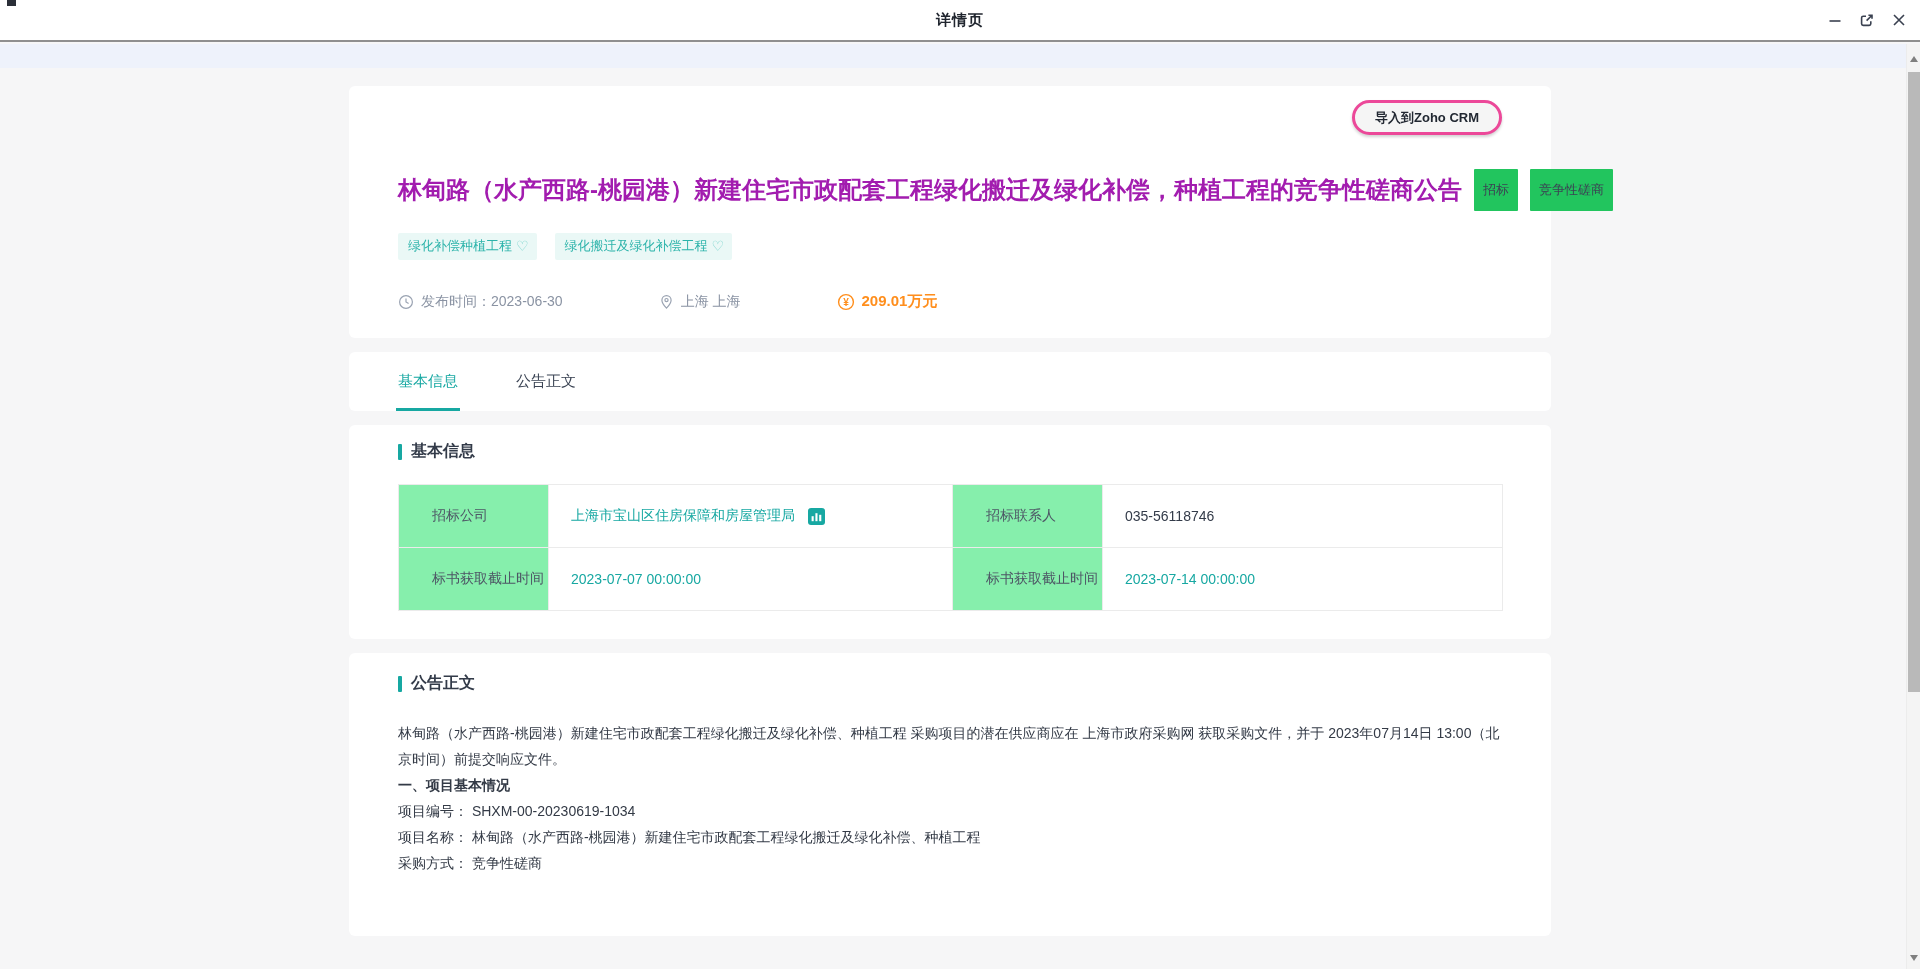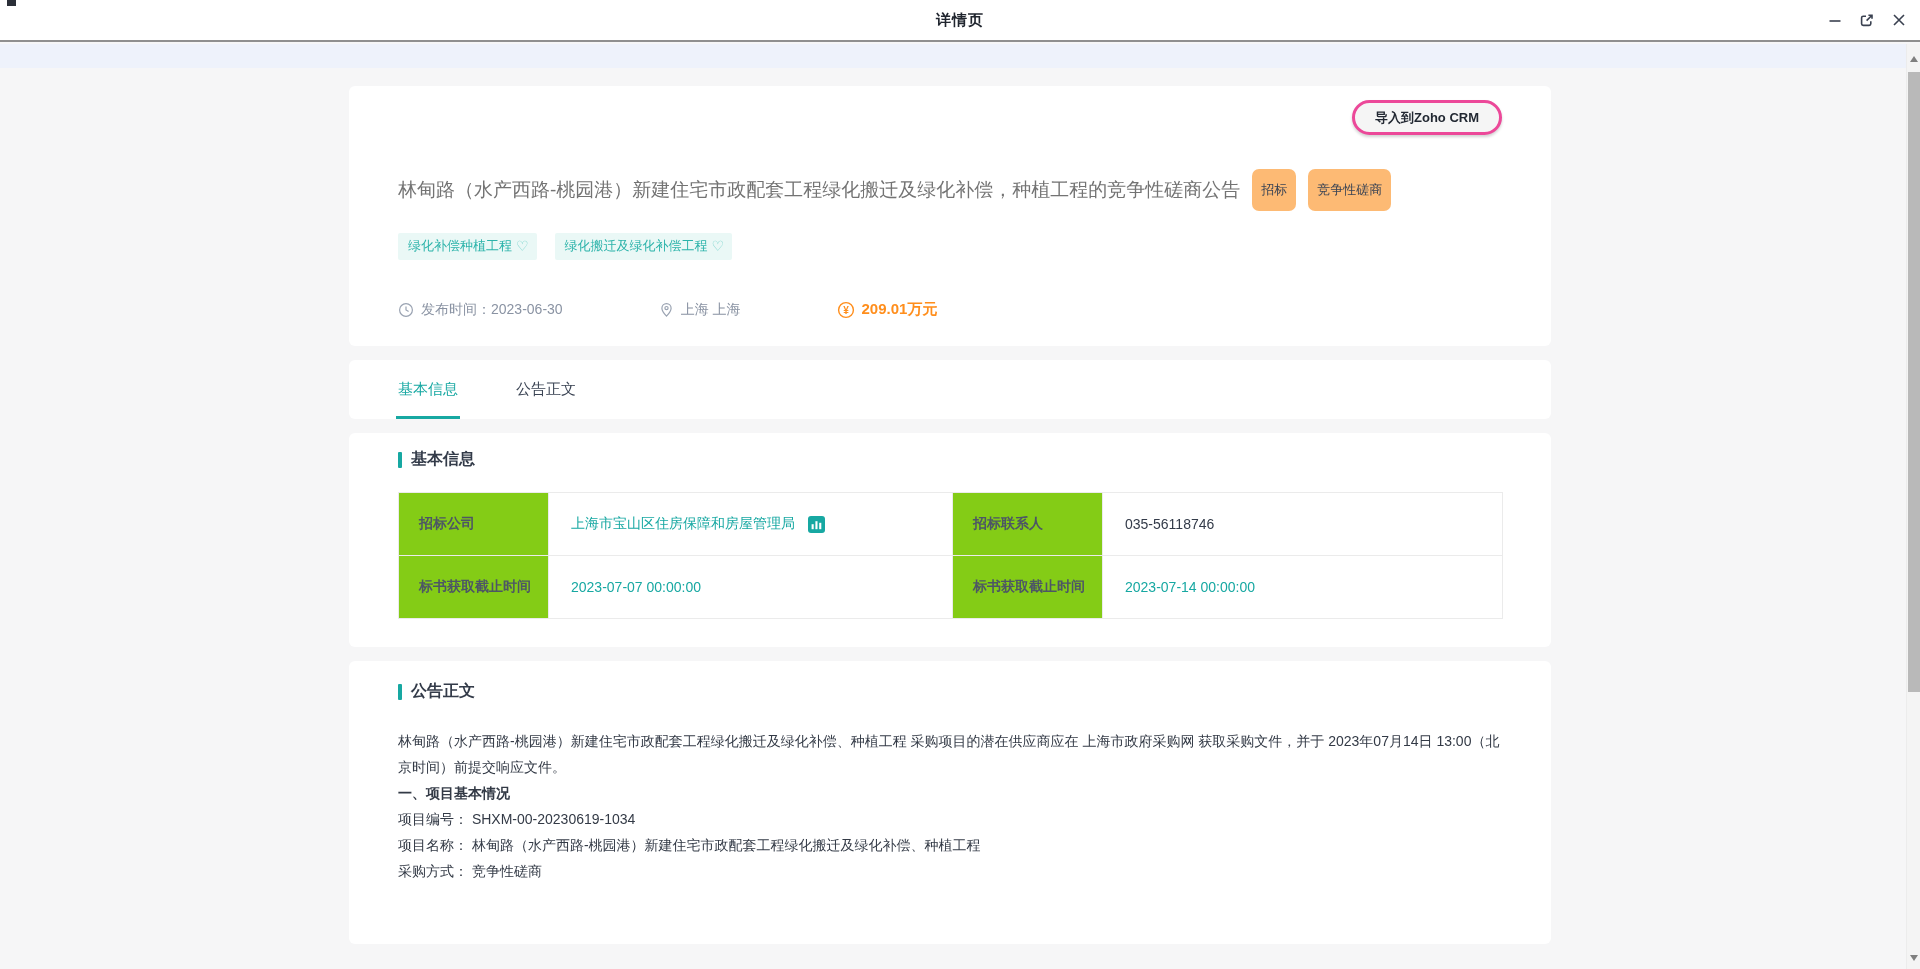--- a/index.html
+++ b/index.html
@@ -28,52 +28,52 @@
   .card-header { padding:14px 49px 27px 49px; }
   .btn-row { display:flex; justify-content:flex-end; }
   .zoho-btn {
     height:35px; padding:0 20px; border-radius:18px;
     background:#f5f5f5; border:3px solid #ec4899;
     box-shadow:0 2px 3px rgba(0,0,0,0.18);
     font-size:13px; font-weight:700; color:#222832; cursor:pointer;
     font-family:"Liberation Sans","DejaVu Sans",sans-serif;
   }
   .title-row { margin-top:34px; display:flex; align-items:center; gap:12px; }
-  .page-title { font-size:19px; font-weight:400; color:#737373; white-space:nowrap; }
+  .page-title { font-size:24px; font-weight:700; color:#a21caf; white-space:nowrap; }
   .badge {
-    background:#fdba74; color:#3b4454; font-size:13px;
-    padding:12px 9px; border-radius:7px; white-space:nowrap;
+    background:#22c55e; color:#3b4454; font-size:13px;
+    padding:12px 9px; border-radius:1px; white-space:nowrap;
   }
   .tags-row { margin-top:22px; display:flex; gap:18px; }
   .tag {
     background:#eaf8f6; color:#2cb3aa; font-size:13px;
     padding:4px 8px 5px 10px; border-radius:2px;
     display:flex; align-items:center; gap:4px; cursor:pointer;
   }
   .heart { font-size:14px; line-height:1; color:#7fd6cf; cursor:pointer; }
-  .meta-row { margin-top:40px; display:flex; align-items:center; }
+  .meta-row { margin-top:32px; display:flex; align-items:center; }
   .meta-item { display:flex; align-items:center; gap:7px; font-size:14px; color:#8a93a3; }
   .meta-item + .meta-item { margin-left:96px; }
   .meta-icon svg { display:block; }
   .amount-text { color:#ff8e1c; font-weight:700; font-size:15px; }
   
   .card-tabs { height:59px; display:flex; align-items:stretch; padding:0 49px; }
   .tab { position:relative; display:flex; align-items:center; font-size:15px; color:#3b4454; cursor:pointer; }
   .tab + .tab { margin-left:58px; }
   .tab.active { color:#17a8a2; }
   .tab.active::after { content:""; position:absolute; left:-2px; right:-2px; bottom:0; height:3px; background:#17a8a2; }
   
   .section-head { display:flex; align-items:center; gap:9px; }
   .section-bar { width:4px; height:16px; background:#17a8a2; border-radius:1px; }
   .section-title { font-size:16px; font-weight:600; color:#333b49; }
   
   .card-info { padding:16px 49px 28px 49px; }
   .info-table { margin-top:22px; width:1104px; border-collapse:collapse; table-layout:fixed; }
   .info-table td { border:1px solid #ebebeb; height:63px; font-size:14px; vertical-align:middle; }
-  td.cell-label { background:#84cc16; color:#4d5665; padding-left:20px;font-weight:bold; }
+  td.cell-label { background:#86efac; color:#4d5665; padding-left:33px; }
   td.cell-value { background:#ffffff; padding-left:22px; color:#333b49; }
   .col-l1 { width:150px; } .col-v1 { width:404px; } .col-l2 { width:150px; } .col-v2 { width:400px; }
   .teal-link { color:#17a8a2; cursor:pointer; }
   .value-flex { display:flex; align-items:center; gap:13px; }
   .chart-btn { display:inline-flex; cursor:pointer; }
   
   .card-announce { padding:20px 49px 60px 49px; margin-bottom:0; }
   .announce-body { margin-top:26px; font-size:14px; line-height:26px; color:#333a46; }
   .line { min-height:26px; }
   .line.bold { font-weight:700; }

